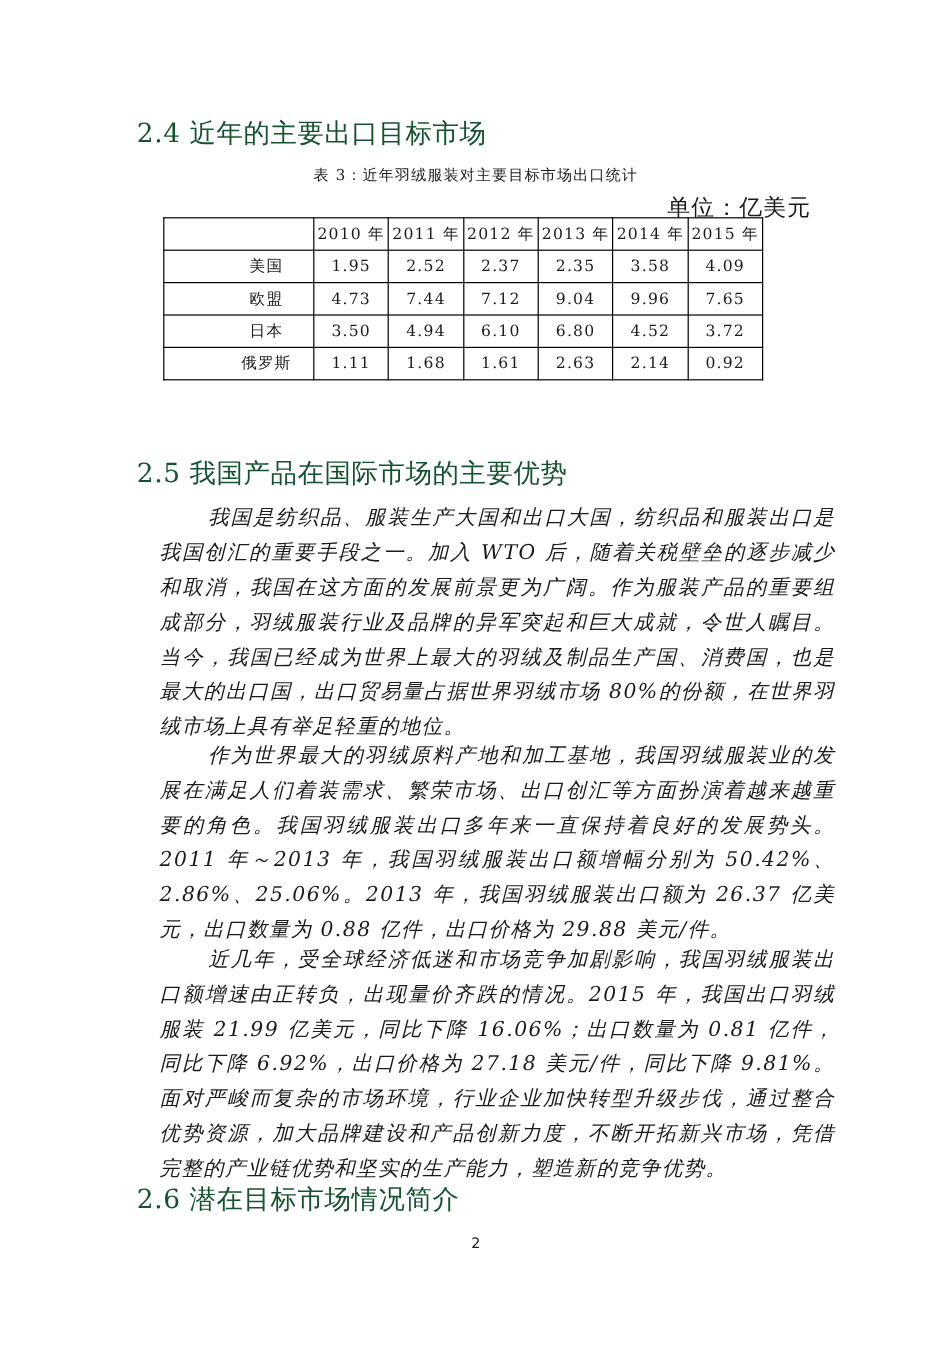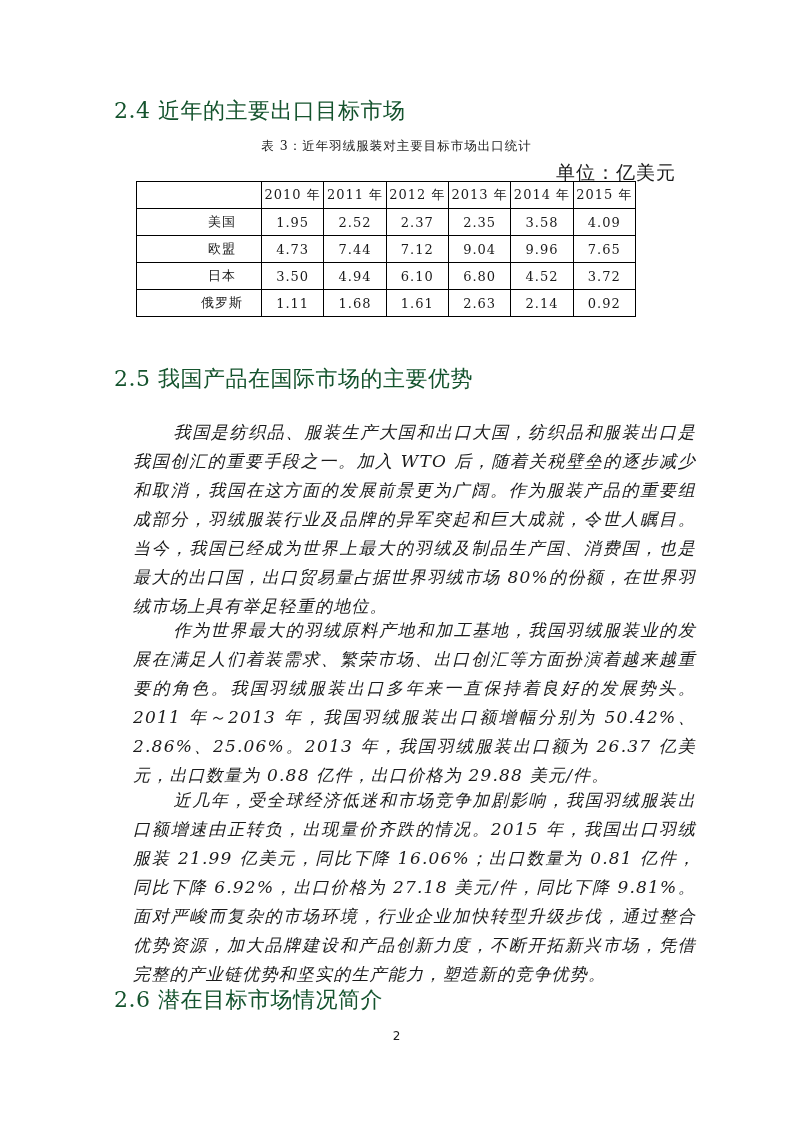--- a/index.html
+++ b/index.html
@@ -66,21 +66,21 @@
     <td>1.11</td>
     <td>1.68</td>
     <td>1.61</td>
     <td>2.63</td>
     <td>2.14</td>
     <td>0.92</td>
   </tr>
 </tbody>
   </table>
 
-<div class="h2" style="top:364px;">2.5 我国产品在国际市场的主要优势</div>
+<div class="h2" style="top:380px;">2.5 我国产品在国际市场的主要优势</div>
 
 <p class="para" style="top:402px;"><span class="indent"></span><span>我国是纺织品、服装生产大国和出口大国，纺织品和服装出口是我国创汇的重要手段之一。加入 WTO 后，随着关税壁垒的逐步减少和取消，我国在这方面的发展前景更为广阔。作为服装产品的重要组成部分，羽绒服装行业及品牌的异军突起和巨大成就，令世人瞩目。当今，我国已经成为世界上最大的羽绒及制品生产国、消费国，也是最大的出口国，出口贸易量占据世界羽绒市场 80%的份额，在世界羽绒市场上具有举足轻重的地位。</span></p>
 
 <p class="para" style="top:600px;"><span class="indent"></span><span>作为世界最大的羽绒原料产地和加工基地，我国羽绒服装业的发展在满足人们着装需求、繁荣市场、出口创汇等方面扮演着越来越重要的角色。我国羽绒服装出口多年来一直保持着良好的发展势头。2011 年～2013 年，我国羽绒服装出口额增幅分别为 50.42%、2.86%、25.06%。2013 年，我国羽绒服装出口额为 26.37 亿美元，出口数量为 0.88 亿件，出口价格为 29.88 美元/件。</span></p>
 
 <p class="para" style="top:770px;"><span class="indent"></span><span>近几年，受全球经济低迷和市场竞争加剧影响，我国羽绒服装出口额增速由正转负，出现量价齐跌的情况。2015 年，我国出口羽绒服装 21.99 亿美元，同比下降 16.06%；出口数量为 0.81 亿件，同比下降 6.92%，出口价格为 27.18 美元/件，同比下降 9.81%。面对严峻而复杂的市场环境，行业企业加快转型升级步伐，通过整合优势资源，加大品牌建设和产品创新力度，不断开拓新兴市场，凭借完整的产业链优势和坚实的生产能力，塑造新的竞争优势。</span></p>
 
 <div class="h2" style="top:985px;">2.6 潜在目标市场情况简介</div>
 
 <div class="pagenum">2</div>

